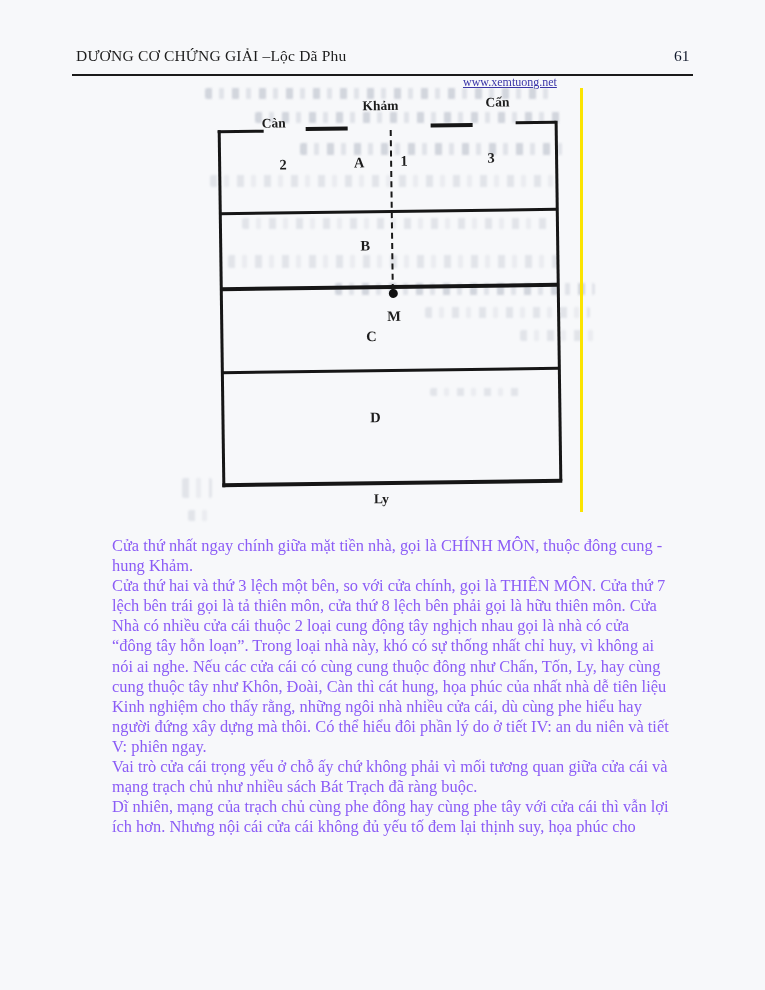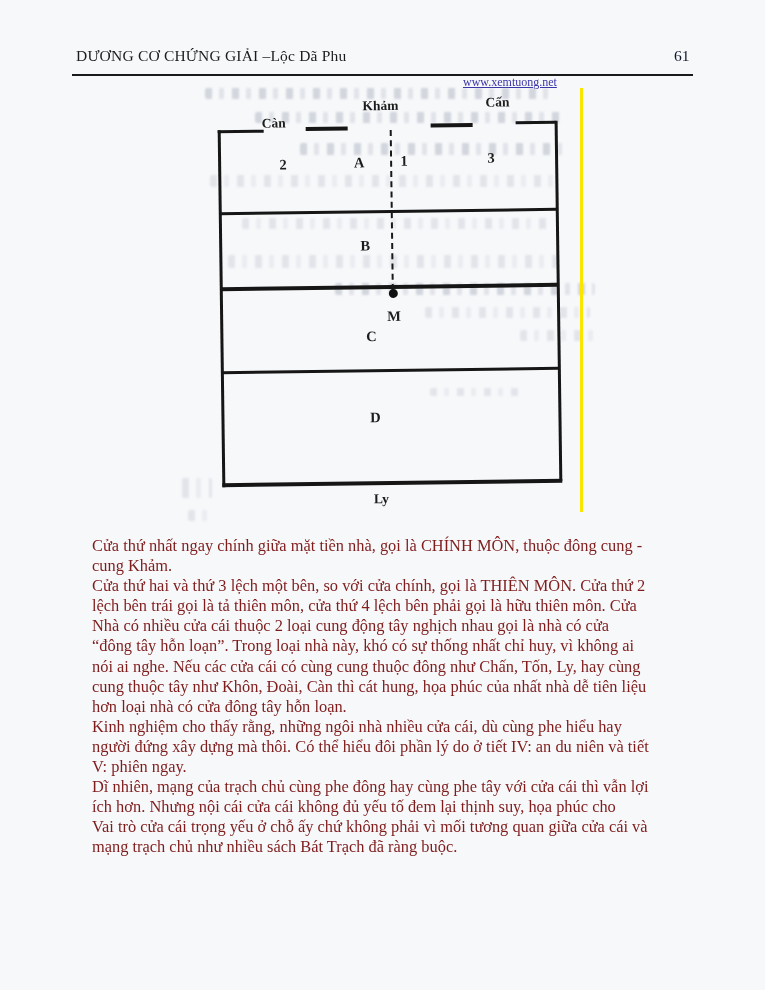--- a/index.html
+++ b/index.html
@@ -23,21 +23,21 @@
 
   
   .yellow-line{position:absolute;left:400px;top:3px;width:3px;height:424px;background:#fbe400;}
 
   
   .smudge{position:absolute;height:11px;border-radius:2px;filter:blur(1.1px);opacity:.75;
     background:repeating-linear-gradient(90deg,rgba(122,132,154,.40) 0 7px,transparent 7px 14px,rgba(122,132,154,.24) 14px 19px,transparent 19px 27px);}
   .smudge.light{opacity:.42;}
 
   
-  #text-block{position:absolute;left:92px;top:536px;width:600px;color:#7f1d1d;}
+  #text-block{position:absolute;left:112px;top:536px;width:600px;color:#8b5cf6;}
   .text-line{font-size:16.4px;line-height:20.1px;white-space:nowrap;}
 </style>
 </head>
 <body>
 
 <div class="page">
 
   <div class="hdr-title">DƯƠNG CƠ CHỨNG GIẢI –Lộc Dã Phu</div>
   <div class="hdr-link">www.xemtuong.net</div>
   <div class="hdr-page">61</div>
@@ -88,41 +88,40 @@
       <div class="dlabel big" style="left:166px;top:187px;">M</div>
       <div class="dlabel big" style="left:143px;top:207px;">C</div>
       <div class="dlabel big" style="left:146px;top:288px;">D</div>
       <div class="dlabel" style="left:146px;top:370px;width:30px;">Ly</div>
     </div>
   </div>
 
   <div id="text-block">
     <div class="para">
         <div class="text-line">Cửa thứ nhất ngay chính giữa mặt tiền nhà, gọi là CHÍNH MÔN, thuộc đông cung -</div>
-        <div class="text-line">cung Khảm.</div>
+        <div class="text-line">hung Khảm.</div>
       </div>
     <div class="para">
-        <div class="text-line">Cửa thứ hai và thứ 3 lệch một bên, so với cửa chính, gọi là THIÊN MÔN. Cửa thứ 2</div>
-        <div class="text-line">lệch bên trái gọi là tả thiên môn, cửa thứ 4 lệch bên phải gọi là hữu thiên môn. Cửa</div>
+        <div class="text-line">Cửa thứ hai và thứ 3 lệch một bên, so với cửa chính, gọi là THIÊN MÔN. Cửa thứ 7</div>
+        <div class="text-line">lệch bên trái gọi là tả thiên môn, cửa thứ 8 lệch bên phải gọi là hữu thiên môn. Cửa</div>
       </div>
     <div class="para">
         <div class="text-line">Nhà có nhiều cửa cái thuộc 2 loại cung động tây nghịch nhau gọi là nhà có cửa</div>
         <div class="text-line">“đông tây hỗn loạn”. Trong loại nhà này, khó có sự thống nhất chỉ huy, vì không ai</div>
         <div class="text-line">nói ai nghe. Nếu các cửa cái có cùng cung thuộc đông như Chấn, Tốn, Ly, hay cùng</div>
         <div class="text-line">cung thuộc tây như Khôn, Đoài, Càn thì cát hung, họa phúc của nhất nhà dễ tiên liệu</div>
-        <div class="text-line">hơn loại nhà có cửa đông tây hỗn loạn.</div>
       </div>
     <div class="para">
         <div class="text-line">Kinh nghiệm cho thấy rằng, những ngôi nhà nhiều cửa cái, dù cùng phe hiểu hay</div>
         <div class="text-line">người đứng xây dựng mà thôi. Có thể hiểu đôi phần lý do ở tiết IV: an du niên và tiết</div>
         <div class="text-line">V: phiên ngay.</div>
       </div>
     <div class="para">
+        <div class="text-line">Vai trò cửa cái trọng yếu ở chỗ ấy chứ không phải vì mối tương quan giữa cửa cái và</div>
+        <div class="text-line">mạng trạch chủ như nhiều sách Bát Trạch đã ràng buộc.</div>
+      </div>
+    <div class="para">
         <div class="text-line">Dĩ nhiên, mạng của trạch chủ cùng phe đông hay cùng phe tây với cửa cái thì vẫn lợi</div>
         <div class="text-line">ích hơn. Nhưng nội cái cửa cái không đủ yếu tố đem lại thịnh suy, họa phúc cho</div>
-      </div>
-    <div class="para">
-        <div class="text-line">Vai trò cửa cái trọng yếu ở chỗ ấy chứ không phải vì mối tương quan giữa cửa cái và</div>
-        <div class="text-line">mạng trạch chủ như nhiều sách Bát Trạch đã ràng buộc.</div>
       </div>
   </div>
 
 </div>
 
 </body></html>

